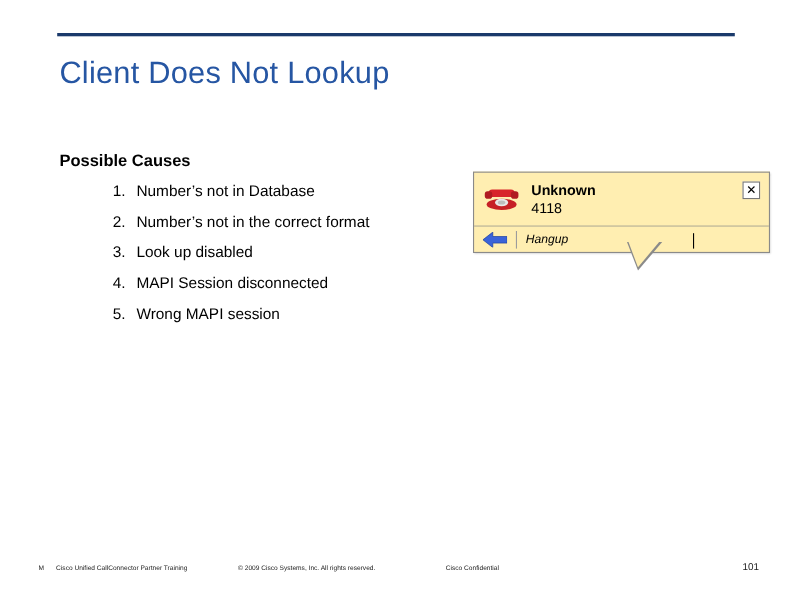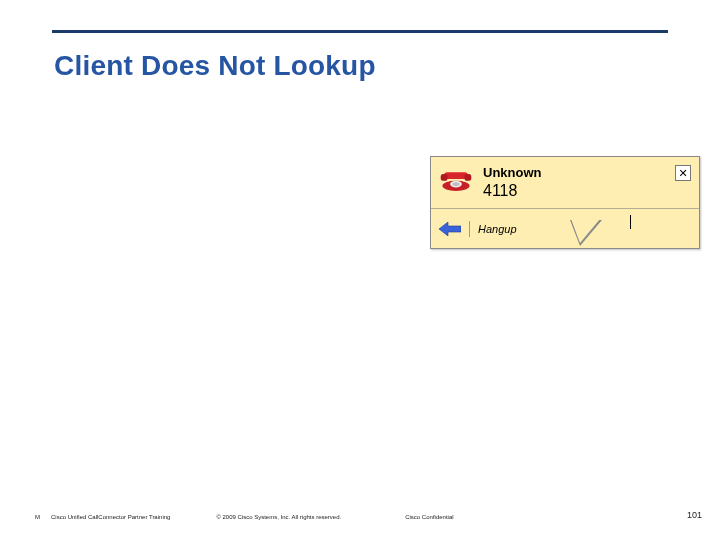--- a/index.html
+++ b/index.html
@@ -1,61 +1,69 @@
 <!DOCTYPE html>
 <html><head>
 <meta charset="utf-8">
 <style>
   * { box-sizing: border-box; margin: 0; padding: 0; }
   html, body { width: 720px; height: 540px; font-family: Arial, Helvetica, sans-serif; background: #fff; color: #000; }
   .slide { position: relative; width: 720px; height: 540px; overflow: hidden; }
   .topbar { position: absolute; top: 30px; left: 52px; right: 52px; height: 3px; background: #1b3a6b; }
-  .title { position: absolute; top: 50px; left: 54px; font-size: 28px; font-weight: bold; color: #2656a3; letter-spacing: 0.2px; }
+  .title { position: absolute; top: 50px; left: 54px; font-size: 28px; font-weight: normal; color: #2656a3; letter-spacing: 0.2px; }
   .content { position: absolute; top: 120px; left: 54px; right: 54px; }
   .h2 { font-size: 15px; font-weight: bold; margin-bottom: 10px; }
   .desc-block { margin-bottom: 18px; }
   .desc { font-size: 14px; line-height: 1.25; max-width: 360px; }
   .causes-block .h2 { margin-top: 10px; margin-bottom: 10px; }
   ol.causes { list-style: decimal; margin-left: 64px; font-size: 14px; }
   ol.causes li { margin-bottom: 12px; padding-left: 6px; }
   .balloon-wrap { position: absolute; top: 156px; right: 20px; width: 270px; }
   .balloon { border: 1px solid #8a8a8a; background: #ffeeb1; box-shadow: 1px 1px 2px rgba(0,0,0,0.25); }
   .balloon-top { position: relative; padding: 8px 12px 8px 8px; }
   .phone-icon { position: absolute; left: 8px; top: 8px; width: 34px; height: 28px; }
   .balloon-text { margin-left: 44px; }
   .balloon-name { font-size: 13px; font-weight: bold; margin-bottom: 2px; }
-  .balloon-num { font-size: 16px; }
+  .balloon-num { font-size: 13px; }
   .close-btn { position: absolute; top: 8px; right: 8px; width: 16px; height: 16px; border: 1px solid #777; background: #fff; font-size: 11px; line-height: 14px; text-align: center; cursor: pointer; }
-  .balloon-bottom { border-top: 1px solid #b3ae95; padding: 6px 8px; display: flex; align-items: center; gap: 8px; position: relative; height: 40px; text-align: center; }
+  .balloon-bottom { border-top: 1px solid #b3ae95; padding: 6px 8px; display: flex; align-items: center; gap: 8px; position: relative; height: 24px; text-align: center; }
   .arrow-box { width: 22px; height: 16px; display: flex; align-items: center; justify-content: center; }
   .separator { width: 1px; height: 16px; background: #9c9c9c; display: inline-block; }
   .hangup-label { font-size: 11px; font-style: italic; }
   .cursor-bar { position: absolute; right: 68px; top: 6px; width: 1px; height: 14px; background: #000; }
   .balloon-tail { position: absolute; left: 140px; top: 64px; width: 0; height: 0; }
   .tail-outer { position: absolute; left: 0; top: 0; border-left: 10px solid transparent; border-right: 22px solid transparent; border-top: 26px solid #8a8a8a; }
   .tail-inner { position: absolute; left: 1px; top: -1px; border-left: 9px solid transparent; border-right: 20px solid transparent; border-top: 24px solid #ffeeb1; }
-  .footer { position: absolute; bottom: 20px; left: 0; right: 0; padding: 0 22px; display: flex; align-items: center; font-size: 6px; color: #222; margin-left: 13px; }
+  .footer { position: absolute; bottom: 20px; left: 0; right: 12px; padding: 0 22px; display: flex; align-items: center; font-size: 6px; color: #222; margin-left: 13px; }
   .footer .m { width: 16px; }
   .footer .f1 { margin-right: 46px; }
   .footer .f2 { margin-right: 64px; }
   .footer .f3 { }
   .footer .page { position: absolute; right: 18px; bottom: 0; font-size: 9px; }
 </style>
 </head>
 <body>
 
 <div class="slide">
   <div class="topbar"></div>
   <div class="title">Client Does Not Lookup</div>
 
   <div class="content">
     <div class="desc-block">
     </div>
 
     <div class="causes-block">
+      <div class="h2">Possible Causes</div>
+      <ol class="causes">
+        <li>Number’s not in Database</li>
+        <li>Number’s not in the correct format</li>
+        <li>Look up disabled</li>
+        <li>MAPI Session disconnected</li>
+        <li>Wrong MAPI session</li>
+      </ol>
     </div>
   </div>
 
   <div class="balloon-wrap">
     <div class="balloon">
       <div class="balloon-top">
         <span class="phone-icon">
           <svg viewBox="0 0 40 32" width="34" height="28">
             <ellipse cx="20" cy="24" rx="16" ry="6" fill="#c62026"></ellipse>
             <rect x="6" y="8" width="28" height="8" rx="4" fill="#d8242b"></rect>

